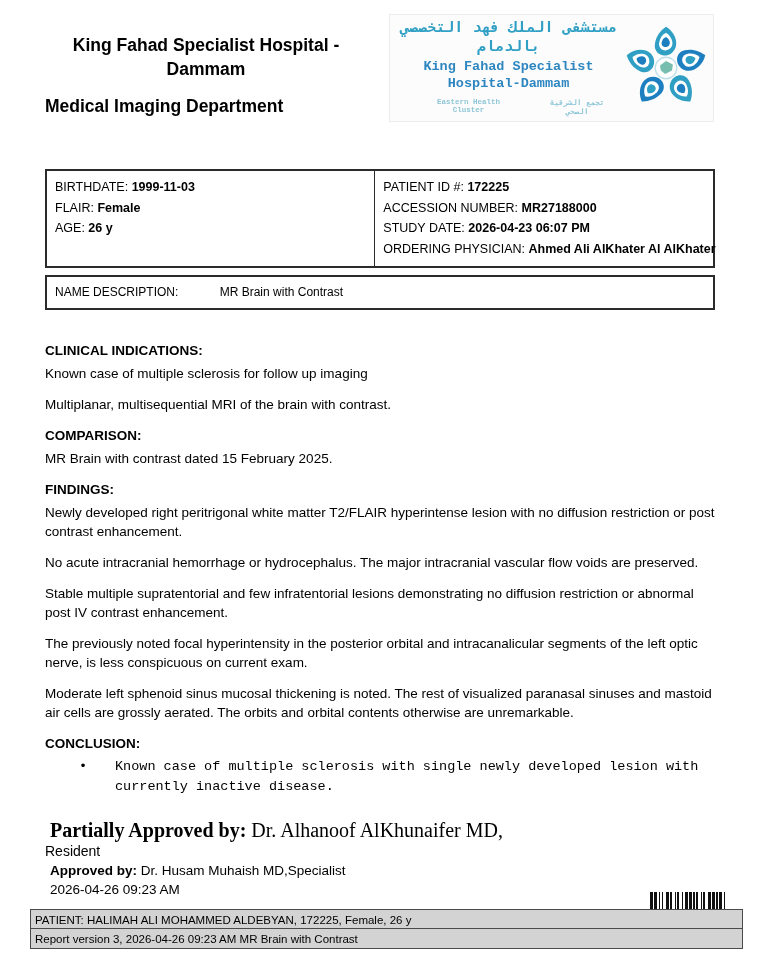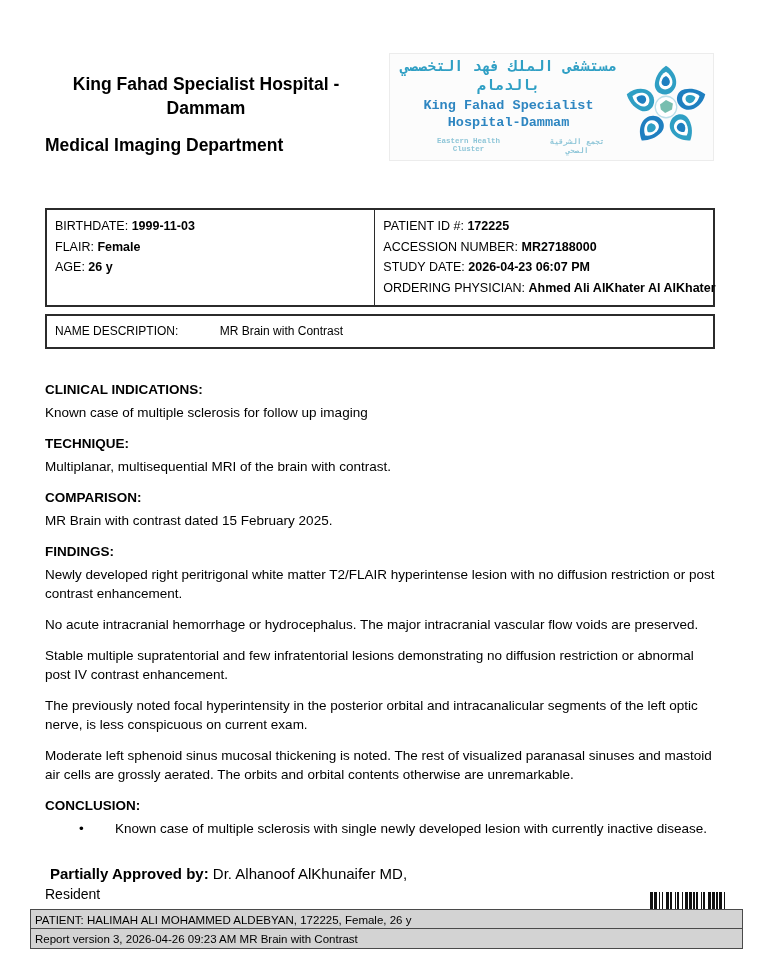--- a/index.html
+++ b/index.html
@@ -7,21 +7,21 @@
   body { font-family: "Liberation Sans", sans-serif; color:#000; }
   .page {
     position: relative;
     width: 772px;
     height: 979px;
     background: #fff;
     overflow: hidden;
   }
 
   
-  .header { display:flex; justify-content:space-between; padding:14px 58px 0 45px;margin-top:39px; }
+  .header { display:flex; justify-content:space-between; padding:14px 58px 0 45px; }
   .header-titles { width: 322px; padding-top: 20px; }
   .hospital-name { font-size: 17.5px; font-weight: bold; text-align: center; line-height: 1.35; }
   .department { font-size: 17.5px; font-weight: bold; margin-top: 15px; text-align:left; }
 
   .logo-box {
     width: 325px; height: 108px;
     background: #fcfcfc;
     border: 1px solid #ececec;
     display: flex; align-items: center;
     padding: 6px 4px 6px 10px;
@@ -51,27 +51,27 @@
     padding: 8px 8px 9px 8px;
     font-size: 12px;
   }
   .exam-box .exam-value { margin-left: 38px; }
 
   
   .report { margin: 31px 57px 0 45px; }
   .sec-heading { font-size: 13.5px; font-weight: bold; margin: 7px 0 4px 0; line-height: 19px; }
   .para { font-size: 13.5px; line-height: 19px; margin: 0 0 12px 0; }
   .para:last-of-type { margin-bottom: 0; }
-  ul.bullets { margin: 2px 0 0 0; padding-left: 70px; list-style: none; }
+  ul.bullets { margin: 2px 0 0 0; padding-left: 70px; list-style: none; font-family: Liberation Mono, monospace; }
   ul.bullets li { font-size: 13.5px; line-height: 19.5px; position: relative; }
   ul.bullets li::before { content: "\2022"; position: absolute; left: -36px; }
 
   
   .signatures { margin: 24px 57px 0 45px; }
-  .sig-partial { font-size: 15px; line-height: 21px; padding-left: 5px; }
+  .sig-partial { font-size: 20px; line-height: 21px; padding-left: 5px; font-family: Liberation Serif, serif; }
   .sig-partial .lbl { font-weight: bold; }
   .sig-resident { font-size: 14px; line-height: 20px; }
   .sig-approved { font-size: 13.5px; line-height: 19px; padding-left: 5px; }
   .sig-approved .lbl { font-weight: bold; }
   .sig-date { font-size: 13.5px; line-height: 19px; padding-left: 5px; }
 
   
   .footer { position: absolute; left: 30px; top: 892px; width: 713px; }
   .barcode { height: 17px; display: flex; justify-content: flex-end; padding-right: 18px; align-items: stretch; }
   .barcode span.bar   { background: #111; }
@@ -157,21 +157,20 @@
   </div>
 
   <div class="exam-box">
     <span class="exam-label">NAME DESCRIPTION:</span>
     <span class="exam-value">MR Brain with Contrast</span>
   </div>
 
   <div class="report">
       <div class="sec-heading">CLINICAL INDICATIONS:</div>
       <div class="para">Known case of multiple sclerosis for follow up imaging</div>
-      <div class="sec-heading">TECHNIQUE:</div>
       <div class="para">Multiplanar, multisequential MRI of the brain with contrast.</div>
       <div class="sec-heading">COMPARISON:</div>
       <div class="para">MR Brain with contrast dated 15 February 2025.</div>
       <div class="sec-heading">FINDINGS:</div>
       <div class="para">Newly developed right peritrigonal white matter T2/FLAIR hyperintense lesion with no diffusion restriction or post contrast enhancement.</div>
       <div class="para">No acute intracranial hemorrhage or hydrocephalus. The major intracranial vascular flow voids are preserved.</div>
       <div class="para">Stable multiple supratentorial and few infratentorial lesions demonstrating no diffusion restriction or abnormal post IV contrast enhancement.</div>
       <div class="para">The previously noted focal hyperintensity in the posterior orbital and intracanalicular segments of the left optic nerve, is less conspicuous on current exam.</div>
       <div class="para">Moderate left sphenoid sinus mucosal thickening is noted. The rest of visualized paranasal sinuses and mastoid air cells are grossly aerated. The orbits and orbital contents otherwise are unremarkable.</div>
       <div class="sec-heading">CONCLUSION:</div>

